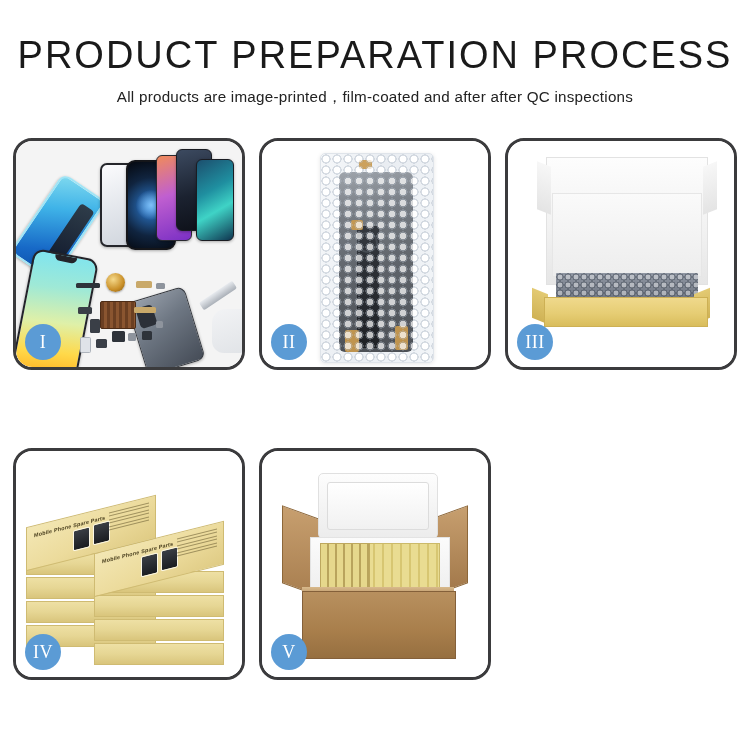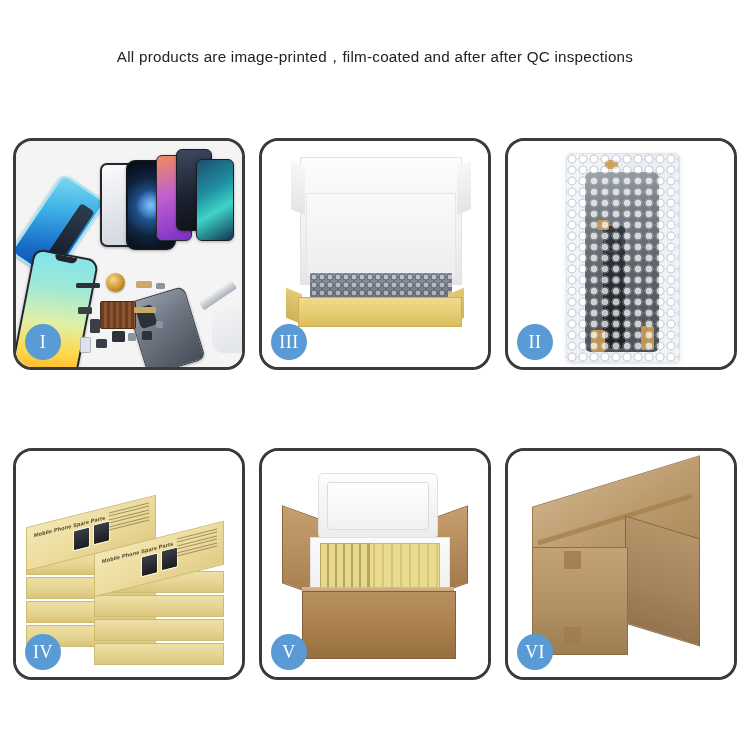--- a/index.html
+++ b/index.html
@@ -375,20 +375,21 @@
   }
   .c6-tab {
     position:absolute; width:17px; height:18px;
     background:#a07c4d; opacity:.85;
   }
 </style>
 </head>
 <body>
 
 <div class="header">
+  <div class="title">PRODUCT PREPARATION PROCESS</div>
   <div class="subtitle">All products are image-printed，film-coated and after after QC inspections</div>
 </div>
 
 <div class="grid">
 
   <div class="panel">
     <div class="panel-stage p1">
       <div class="ph ph-blue"></div>
       <div class="ph ph-glass"></div>
       <div class="ph ph-dark"></div>
@@ -410,51 +411,51 @@
       <div class="part g" style="left:112px; top:192px; width:8px;  height:8px;"></div>
       <div class="part w" style="left:64px;  top:196px; width:9px;  height:14px;"></div>
       <div class="part" style="left:80px;  top:198px; width:11px; height:9px;"></div>
       <div class="part l" style="left:126px; top:190px; width:10px; height:9px;"></div>
       <div class="part g" style="left:140px; top:180px; width:7px;  height:7px;"></div>
 
       <div class="tweez"></div>
       <div class="hand"></div>
     </div>
     <div class="badge">I</div>
-  </div>
-
-  <div class="panel">
-    <div class="panel-stage p3">
-      <div class="b3-lid"></div>
-      <div class="b3-foam"></div>
-      <div class="b3-wrap"></div>
-      <div class="b3-side"></div>
-      <div class="b3-side-r"></div>
-      <div class="b3-front"></div>
-    </div>
-    <div class="badge">III</div>
   </div>
 
   <div class="panel">
     <div class="panel-stage p2">
       <div class="bw-bag">
         <div class="bw-screen"></div>
         <div class="bw-flex"></div>
         <div class="bw-ring"></div>
         <div class="bw-tape" style="left:38px; top:6px;   width:13px; height:9px;"></div>
         <div class="bw-tape" style="left:30px; top:66px;  width:12px; height:10px;"></div>
         <div class="bw-tape" style="left:24px; top:176px; width:14px; height:22px;"></div>
         <div class="bw-tape" style="left:74px; top:172px; width:13px; height:24px;"></div>
         <div class="bw-bubbles"></div>
       </div>
     </div>
     <div class="badge">II</div>
   </div>
 
   <div class="panel">
+    <div class="panel-stage p3">
+      <div class="b3-lid"></div>
+      <div class="b3-foam"></div>
+      <div class="b3-wrap"></div>
+      <div class="b3-side"></div>
+      <div class="b3-side-r"></div>
+      <div class="b3-front"></div>
+    </div>
+    <div class="badge">III</div>
+  </div>
+
+  <div class="panel">
     <div class="panel-stage p4">
       <div class="stack">
 
         <div class="sbox" style="left:4px;  top:152px;"></div>
         <div class="sbox" style="left:4px;  top:128px;"></div>
         <div class="sbox" style="left:4px;  top:104px;"></div>
         <div class="sbox" style="left:4px;  top:80px;"></div>
 
         <div class="sbox" style="left:72px; top:170px;"></div>
         <div class="sbox" style="left:72px; top:146px;"></div>
@@ -501,25 +502,14 @@
       <div class="c5-foam-lid"></div>
       <div class="c5-liner"></div>
       <div class="c5-goods"></div>
       <div class="c5-goods2"></div>
       <div class="c5-rim"></div>
       <div class="c5-body"></div>
     </div>
     <div class="badge">V</div>
   </div>
 
-  <div class="panel">
-    <div class="panel-stage p6">
-      <div class="c6-top"></div>
-      <div class="c6-seam"></div>
-      <div class="c6-side"></div>
-      <div class="c6-front"></div>
-      <div class="c6-tab" style="left:56px; top:100px;"></div>
-      <div class="c6-tab" style="left:56px; top:176px;"></div>
-    </div>
-    <div class="badge">VI</div>
-  </div>
 
 </div>
 
 </body></html>

